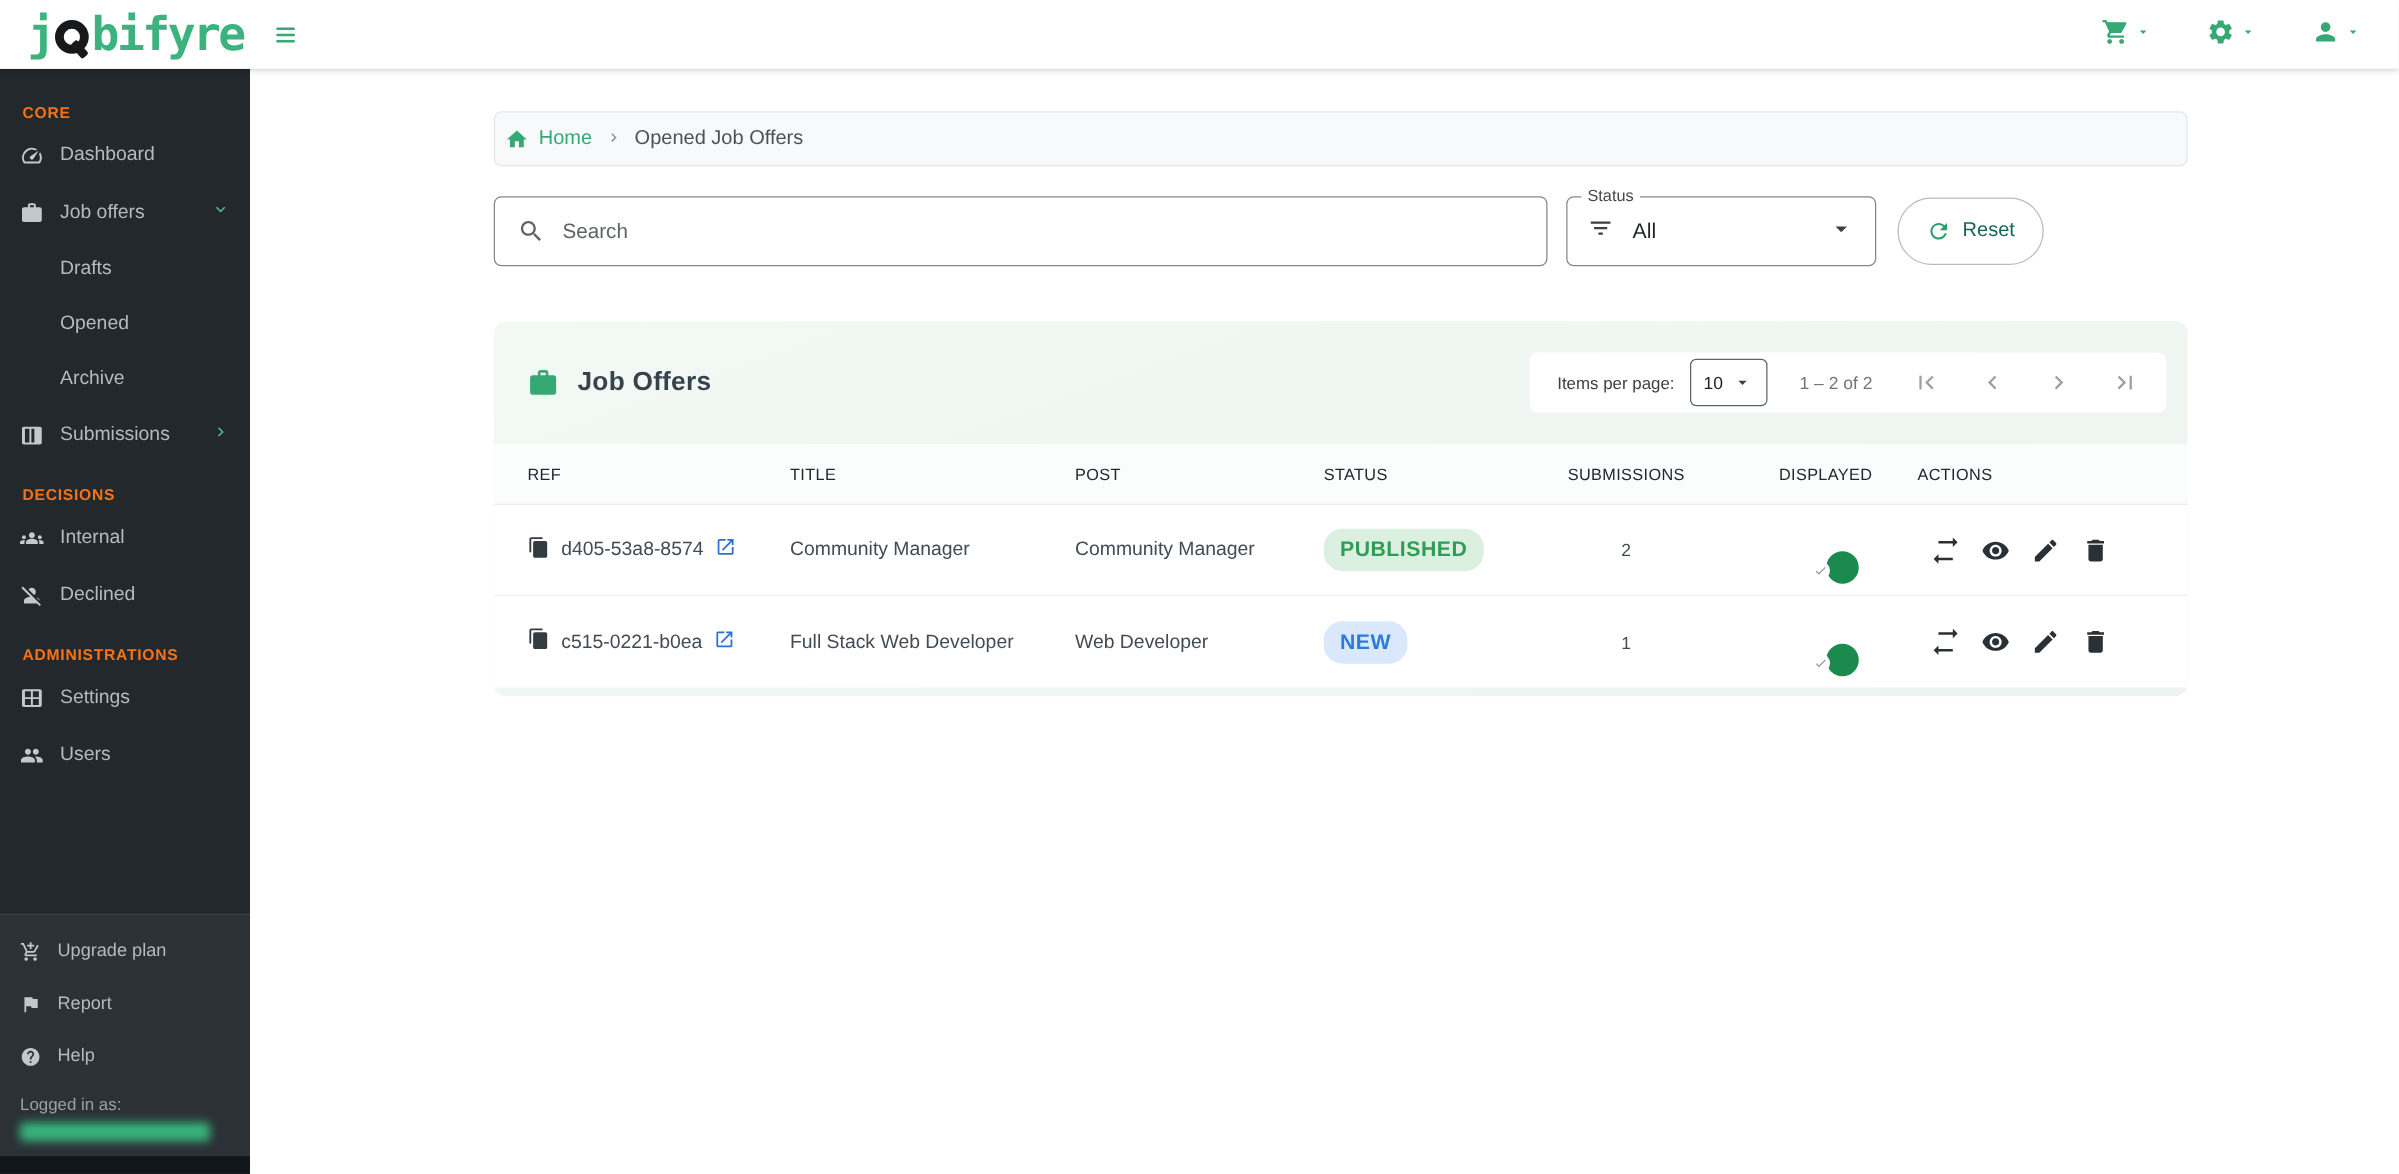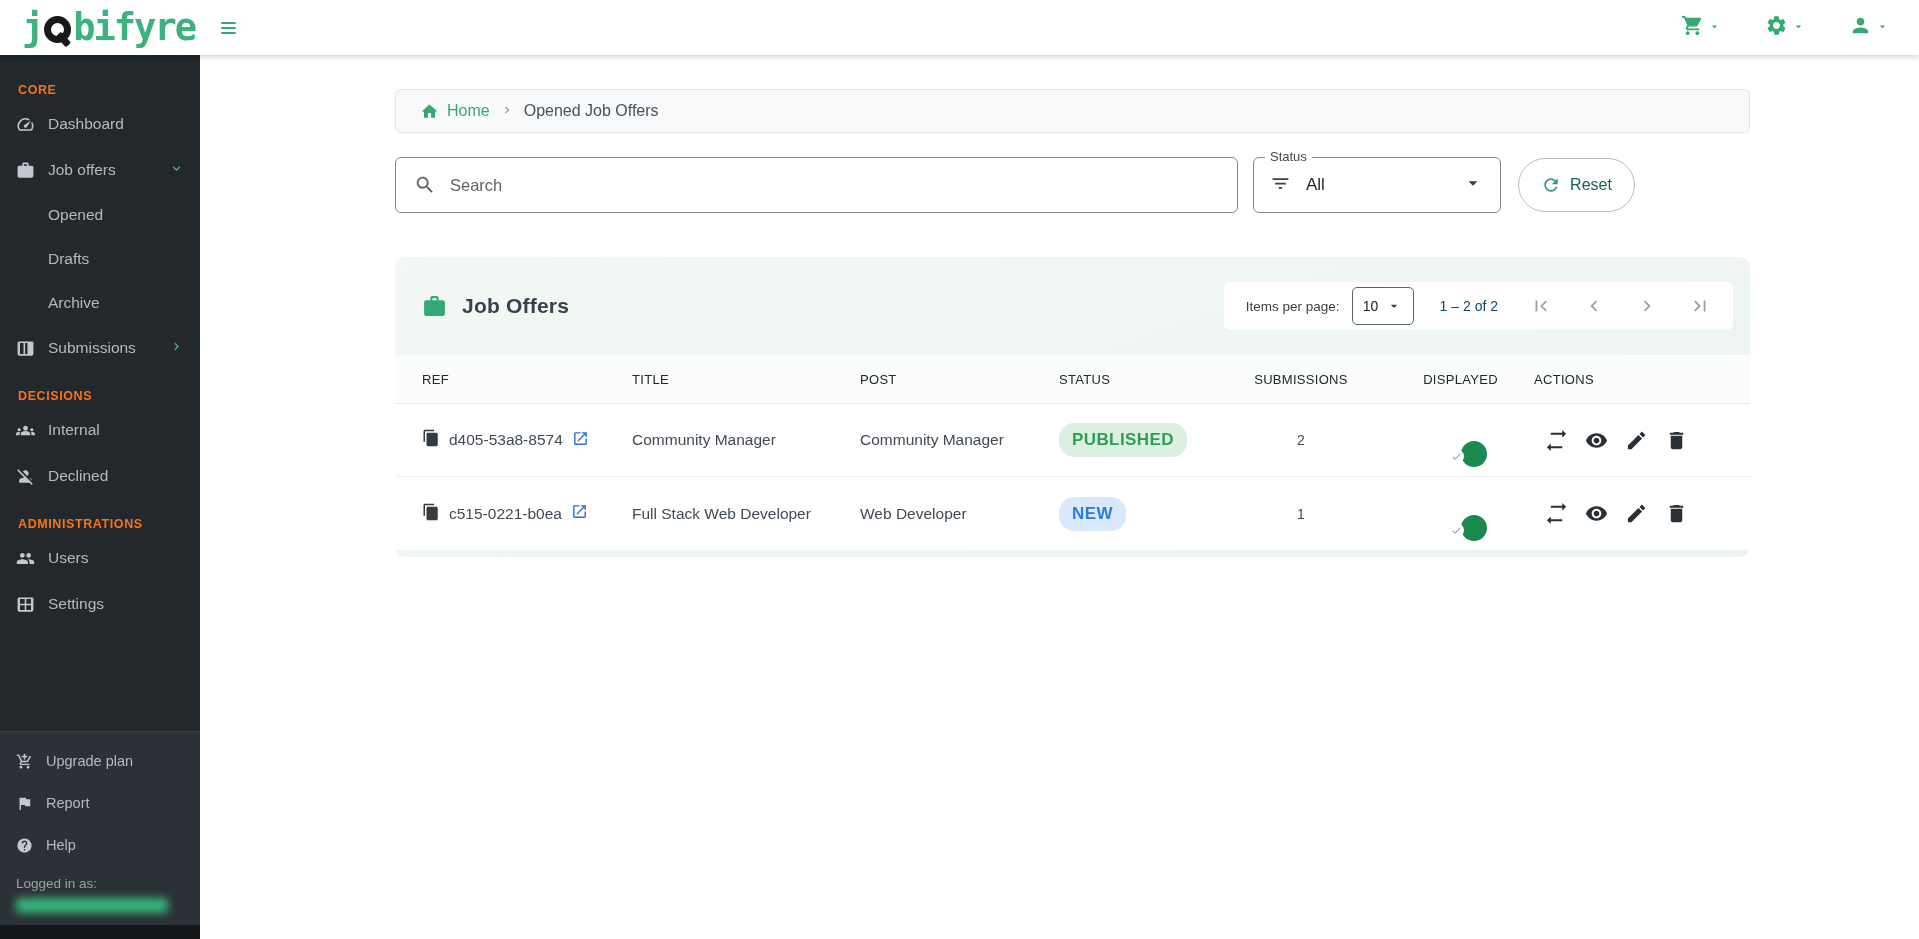--- a/index.html
+++ b/index.html
@@ -41,21 +41,21 @@
   .logged-label { padding:10px 16px 0; font-size:13.5px; color:#99a1a7; }
   .blur-name { width:152px; height:15px; margin:7px 0 12px 16px; background:#37b57c;
     border-radius:3px; filter:blur(4px); }
   .bottom-strip { height:14px; background:#121619; }
 
   
   .main { position:absolute; left:200px; top:55px; width:1719px; height:884px; background:#fff; }
   .container { position:absolute; left:195px; top:34px; width:1355px; }
 
   .breadcrumb { height:44px; background:#f8f9fa; border:1px solid #e3e6e9; border-radius:6px;
-    display:flex; align-items:center; gap:10px; padding:0 24px; font-size:16px; }
+    display:flex; align-items:center; gap:10px; padding:0 8px; font-size:16px; }
   .crumb-home { display:flex; align-items:center; gap:8px; color:#35a873; cursor:pointer; font-weight:500; }
   .crumb-home svg { width:19px; height:19px; fill:#35a873; }
   .crumb-sep svg { width:14px; height:14px; fill:#8b9298; margin-top:2px; }
   .crumb-current { color:#4a5258; font-weight:500; }
 
   .filter-row { margin-top:24px; display:flex; align-items:center; }
   .search-box { width:843px; height:56px; border:1px solid #82878c; border-radius:6px;
     display:flex; align-items:center; gap:14px; padding:0 18px; background:#fff; }
   .search-box svg { width:22px; height:22px; fill:#5f6368; flex:none; }
   .search-box input { border:none; outline:none; flex:1; font-size:16.5px;
@@ -83,21 +83,21 @@
   .panel-title { display:flex; align-items:center; gap:15px; }
   .panel-title svg { width:25px; height:25px; fill:#35a873; }
   .panel-title h2 { font-size:21px; font-weight:bold; color:#36424c; letter-spacing:.2px; }
   .pag-bar { margin-left:auto; height:48px; background:#fff; border-radius:6px;
     display:flex; align-items:center; padding:0 22px; }
   .pag-label { font-size:13.5px; color:#3a3f44; }
   .pag-select { margin:0 26px 0 12px; width:62px; height:38px; border:1.5px solid #5f6368;
     border-radius:5px; display:flex; align-items:center; justify-content:center; gap:8px;
     font-size:14px; color:#202124; cursor:pointer; background:#fff; }
   .pag-select svg { width:16px; height:16px; fill:#3c4043; }
-  .pag-range { font-size:14px; color:#0c4a6e; margin-right:32px; }
+  .pag-range { font-size:14px; color:#737373; margin-right:32px; }
   .pag-nav { display:flex; align-items:center; gap:31px; }
   .pag-nav button { border:none; background:none; cursor:pointer; width:22px; height:22px; padding:0; }
   .pag-nav svg { width:22px; height:22px; fill:#9aa0a6; }
 
   .thead, .trow { display:grid; grid-template-columns:210px 228px 199px 156px 172px 147px 1fr;
     align-items:center; padding-left:27px; }
   .thead { height:49px; background:#fbfcfc; border-bottom:1px solid #e7ebe9; }
   .thead div { font-size:13px; font-weight:400; color:#21272e; letter-spacing:.3px; }
   .trow { height:73px; background:#fff; font-size:15.5px; color:#424b54; }
   .trow.first { border-bottom:1px solid #eef1ef; }
@@ -176,24 +176,24 @@
     <div class="side-item">
       <svg viewBox="0 0 24 24">
           <path d="M20 6h-4V4c0-1.11-.89-2-2-2h-4c-1.11 0-2 .89-2 2v2H4c-1.11 0-1.99.89-1.99 2L2 19c0 1.11.89 2 2 2h16c1.11 0 2-.89 2-2V8c0-1.11-.89-2-2-2zm-6 0h-4V4h4v2z"></path>
         </svg>
       <span>Job offers</span>
       <span class="chev"><svg viewBox="0 0 24 24">
             <path d="M7.41 8.59L12 13.17l4.59-4.58L18 10l-6 6-6-6 1.41-1.41z"></path>
           </svg></span>
     </div>
     <div class="side-item side-sub">
+      <span>Drafts</span>
+    </div>
+    <div class="side-item side-sub">
       <span>Opened</span>
-    </div>
-    <div class="side-item side-sub">
-      <span>Drafts</span>
     </div>
     <div class="side-item side-sub">
       <span>Archive</span>
     </div>
 
     <div class="side-item">
       <svg viewBox="0 0 24 24">
           <path d="M4 3h16c1.1 0 2 .9 2 2v14c0 1.1-.9 2-2 2H4c-1.1 0-2-.9-2-2V5c0-1.1.9-2 2-2zm1 2v14h4.5V5H5zm9.5 0h-3v14h3V5z"></path>
         </svg>
       <span>Submissions</span>
@@ -214,29 +214,29 @@
       <svg viewBox="0 0 24 24">
           <path d="M8.65 5.82C9.36 4.72 10.6 4 12 4c2.21 0 4 1.79 4 4 0 1.4-.72 2.64-1.82 3.35L8.65 5.82zM20 17.17c-.02-1.1-.63-2.11-1.61-2.62-.54-.28-1.13-.54-1.77-.76L20 17.17zm1.19 4.02L2.81 2.81 1.39 4.22l8.89 8.89c-1.81.23-3.39.79-4.67 1.45-1 .51-1.61 1.54-1.61 2.66V20h13.17l2.61 2.61 1.41-1.42z"></path>
         </svg>
       <span>Declined</span>
     </div>
 
     <div class="side-heading">ADMINISTRATIONS</div>
 
     <div class="side-item">
       <svg viewBox="0 0 24 24">
+          <path d="M20 3H4c-1.1 0-2 .9-2 2v14c0 1.1.9 2 2 2h16c1.1 0 2-.9 2-2V5c0-1.1-.9-2-2-2zm-9 8H5V5h6v6zm0 8H5v-6h6v6zm8-8h-6V5h6v6zm0 8h-6v-6h6v6z"></path>
+        </svg>
+      <span>Settings</span>
+    </div>
+    <div class="side-item">
+      <svg viewBox="0 0 24 24">
           <path d="M16 11c1.66 0 2.99-1.34 2.99-3S17.66 5 16 5c-1.66 0-3 1.34-3 3s1.34 3 3 3zm-8 0c1.66 0 2.99-1.34 2.99-3S9.66 5 8 5C6.34 5 5 6.34 5 8s1.34 3 3 3zm0 2c-2.33 0-7 1.17-7 3.5V19h14v-2.5c0-2.33-4.67-3.5-7-3.5zm8 0c-.29 0-.62.02-.97.05 1.16.84 1.97 1.97 1.97 3.45V19h6v-2.5c0-2.33-4.67-3.5-7-3.5z"></path>
         </svg>
       <span>Users</span>
-    </div>
-    <div class="side-item">
-      <svg viewBox="0 0 24 24">
-          <path d="M20 3H4c-1.1 0-2 .9-2 2v14c0 1.1.9 2 2 2h16c1.1 0 2-.9 2-2V5c0-1.1-.9-2-2-2zm-9 8H5V5h6v6zm0 8H5v-6h6v6zm8-8h-6V5h6v6zm0 8h-6v-6h6v6z"></path>
-        </svg>
-      <span>Settings</span>
     </div>
   </div>
 
   <div class="side-bottom">
     <div class="side-footer">
       <div class="side-item">
         <svg viewBox="0 0 24 24">
             <path d="M11 9h2V6h3V4h-3V1h-2v3H8v2h3v3zm-4 9c-1.1 0-1.99.9-1.99 2S5.9 22 7 22s2-.9 2-2-.9-2-2-2zm10 0c-1.1 0-1.99.9-1.99 2s.89 2 1.99 2 2-.9 2-2-.9-2-2-2zm-8.9-5h7.45c.75 0 1.41-.41 1.75-1.03l3.86-7.01L19.42 4l-3.87 7H8.53L4.27 2H1v2h2l3.6 7.59-1.35 2.45c-.16.28-.25.61-.25.96 0 1.1.9 2 2 2h12v-2H7.42c-.13 0-.25-.11-.25-.25l.03-.12.9-1.63z"></path>
           </svg>
         <span>Upgrade plan</span>

